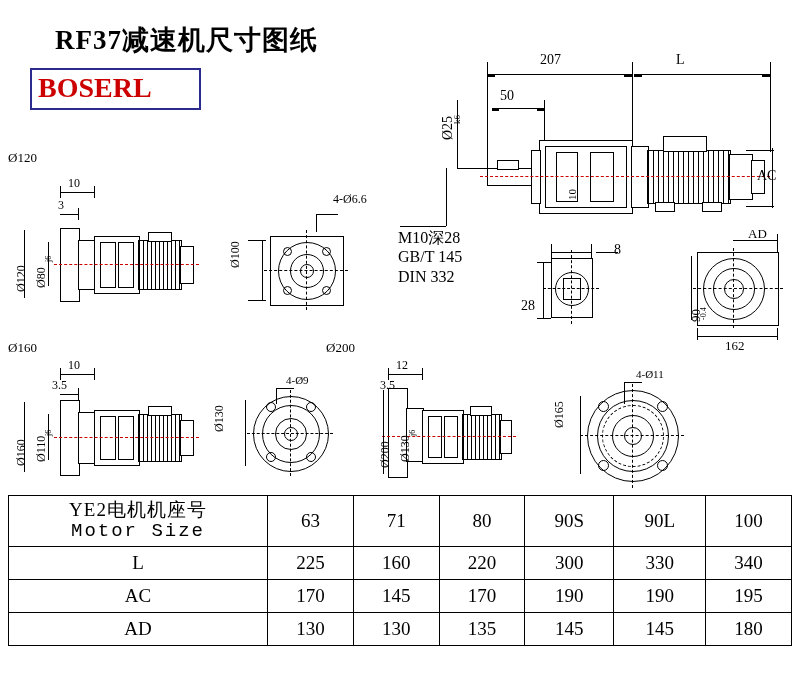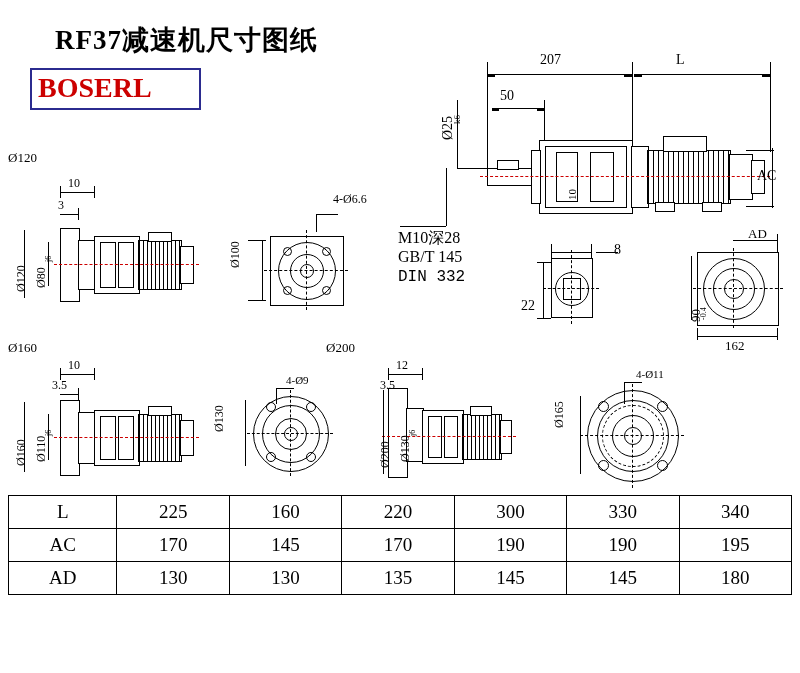--- a/index.html
+++ b/index.html
@@ -136,37 +136,37 @@
   <div class="lbl" style="left:757px;top:168px;font-size:14px;">AC</div>
   <div class="ln hl" style="left:746px;top:150px;width:28px;"></div>
   <div class="ln hl" style="left:746px;top:206px;width:28px;"></div>
 
   <div class="lbl lbl-rot" style="left:566px;top:200px;font-size:11px;">10</div>
 
   <div class="ln vl" style="left:446px;top:168px;height:58px;"></div>
   <div class="ln hl" style="left:400px;top:226px;width:46px;"></div>
   <div class="lbl" style="left:398px;top:228px;font-size:16px;">M10深28</div>
   <div class="lbl" style="left:398px;top:248px;font-size:16px;">GB/T 145</div>
-  <div class="lbl" style="left:398px;top:268px;font-size:16px;font-family:Liberation Mono, monospace;">DIN 332</div>
+  <div class="lbl" style="left:398px;top:268px;font-size:16px;">DIN 332</div>
 </div>
 
 <div>
   <div class="ln hl" style="left:551px;top:252px;width:40px;"></div>
   <div class="ln vl" style="left:551px;top:244px;height:14px;"></div>
   <div class="ln vl" style="left:591px;top:244px;height:14px;"></div>
   <div class="lbl" style="left:614px;top:242px;font-size:14px;">8</div>
   <div class="ln hl" style="left:596px;top:252px;width:22px;"></div>
 
   <div class="rect" style="left:551px;top:258px;width:40px;height:58px;"></div>
   <div class="circ" style="left:555px;top:272px;width:32px;height:32px;"></div>
   <div class="rect" style="left:563px;top:278px;width:16px;height:20px;"></div>
   <div class="dash-v" style="left:571px;top:250px;height:74px;"></div>
   <div class="dash-h" style="left:543px;top:288px;width:56px;"></div>
 
-  <div class="lbl" style="left:521px;top:298px;font-size:14px;">22</div>
+  <div class="lbl" style="left:521px;top:298px;font-size:14px;">28</div>
   <div class="ln vl" style="left:543px;top:262px;height:56px;"></div>
   <div class="ln hl" style="left:537px;top:262px;width:14px;"></div>
   <div class="ln hl" style="left:537px;top:318px;width:14px;"></div>
 </div>
 
 <div>
   <div class="rect" style="left:697px;top:252px;width:80px;height:72px;"></div>
   <div class="circ" style="left:703px;top:258px;width:60px;height:60px;"></div>
   <div class="circ" style="left:713px;top:268px;width:40px;height:40px;"></div>
   <div class="circ" style="left:724px;top:279px;width:18px;height:18px;"></div>
@@ -333,20 +333,32 @@
   <div class="dash-h" style="left:580px;top:435px;width:104px;"></div>
   <div class="dash-v" style="left:632px;top:384px;height:104px;"></div>
   <div class="circ" style="left:602px;top:405px;width:60px;height:60px;border-style:dashed;"></div>
 
   <div class="lbl lbl-rot" style="left:552px;top:428px;font-size:12px;">Ø165</div>
   <div class="ln vl" style="left:580px;top:396px;height:78px;"></div>
 </div>
 
 <table id="spec-table">
   <tbody>
+    <tr>
+      <td class="head-cell">
+        <div class="cn">YE2电机机座号</div>
+        <div class="en">Motor Size</div>
+      </td>
+      <td>63</td>
+      <td>71</td>
+      <td>80</td>
+      <td>90S</td>
+      <td>90L</td>
+      <td>100</td>
+    </tr>
     <tr>
       <td class="rowlabel">L</td>
       <td>225</td>
       <td>160</td>
       <td>220</td>
       <td>300</td>
       <td>330</td>
       <td>340</td>
     </tr>
     <tr>

